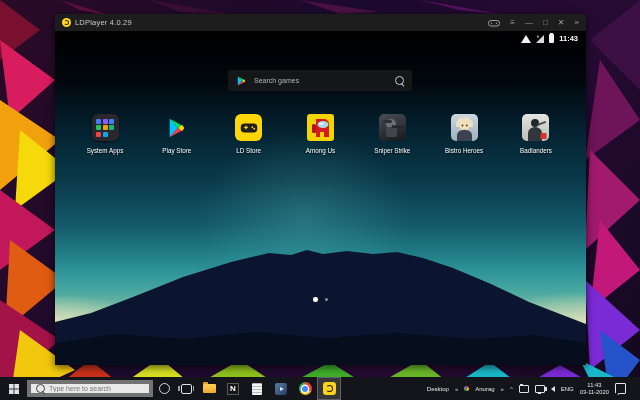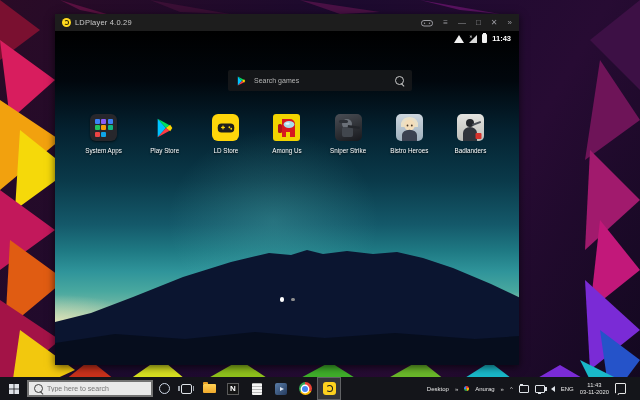--- a/index.html
+++ b/index.html
@@ -4,21 +4,21 @@
 <style>
   html,body{margin:0;padding:0;}
   body{
     width:640px;height:400px;overflow:hidden;position:relative;
     font-family:"Liberation Sans",sans-serif;
     background:linear-gradient(120deg,#2a0b26,#1c0a2e 40%,#270b33 70%,#12081f);
   }
   .wallpaper{position:absolute;inset:0;width:640px;height:400px;}
 
   
-  .emu-window{position:absolute;left:55px;top:14px;width:464px;height:351px;
+  .emu-window{position:absolute;left:55px;top:14px;width:531px;height:351px;
     background:#000;box-shadow:0 2px 8px rgba(0,0,0,.65);}
   .emu-titlebar{height:17px;background:#1d1d1d;display:flex;align-items:center;
     padding:0 7px;gap:4px;}
   .emu-logo{width:9px;height:9px;border-radius:50%;background:#ffd91e;position:relative;flex:0 0 auto;}
   .emu-logo::after{content:"";position:absolute;left:2px;top:2px;width:5px;height:5px;
     border-radius:50%;border:1.4px solid #332a00;border-left-color:transparent;box-sizing:border-box;}
   .emu-title{font-size:7.5px;color:#c9c9c9;letter-spacing:.2px;}
   .emu-controls{margin-left:auto;display:flex;align-items:center;gap:10px;color:#9a9aa0;}
   .emu-controls span{font-size:8px;line-height:8px;cursor:default;}
   .ctrl-pad svg{display:block;}
@@ -69,21 +69,21 @@
 
   
   .page-dots{position:absolute;top:266px;left:0;right:0;display:flex;justify-content:center;gap:7px;align-items:center;}
   .dot{width:3.5px;height:3.5px;border-radius:50%;background:#8f8f8f;}
   .dot.active{width:4.5px;height:4.5px;background:#fff;}
 
   
   .taskbar{position:absolute;left:0;right:0;bottom:0;height:23px;background:#14151a;
     display:flex;align-items:center;color:#e6e6e6;}
   .tb-start{width:27px;height:100%;display:flex;align-items:center;justify-content:center;cursor:pointer;}
-  .tb-search{width:126px;height:17px;background:#e9e9e9;border:2px solid #737373;
+  .tb-search{width:126px;height:17px;background:#e9e9e9;border:4px solid #737373;
     display:flex;align-items:center;gap:4px;padding:0 5px;box-sizing:border-box;}
   .tb-search .mag-icon{border-color:#444;}
   .tb-search .mag-icon::after{background:#444;}
   .tb-search input{border:none;background:transparent;outline:none;font-size:7px;color:#222;
     width:100%;font-family:"Liberation Sans",sans-serif;padding:0;}
   .tb-btn{width:22px;height:100%;display:flex;align-items:center;justify-content:center;cursor:pointer;}
   .cortana-icon{width:9px;height:9px;border:1.5px solid #cfd8e6;border-radius:50%;}
   .taskview-icon{width:9px;height:8px;border:1px solid #dfe3e8;border-radius:2px;position:relative;}
   .taskview-icon::before,.taskview-icon::after{content:"";position:absolute;top:1.5px;width:1.5px;height:5px;background:#9aa0a8;}
   .taskview-icon::before{left:-3.5px;}

